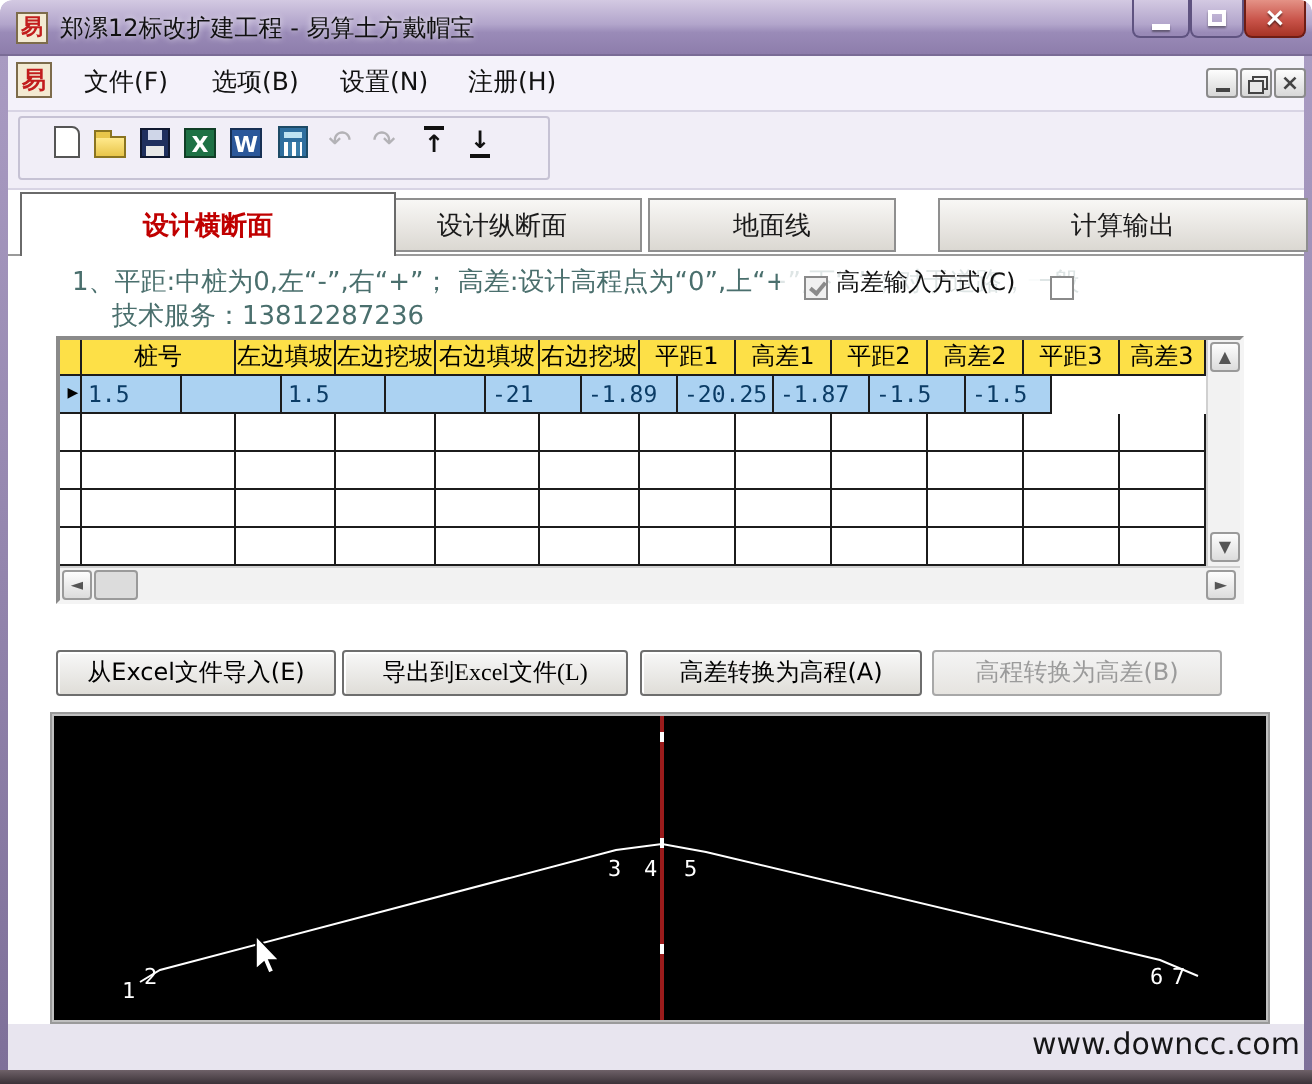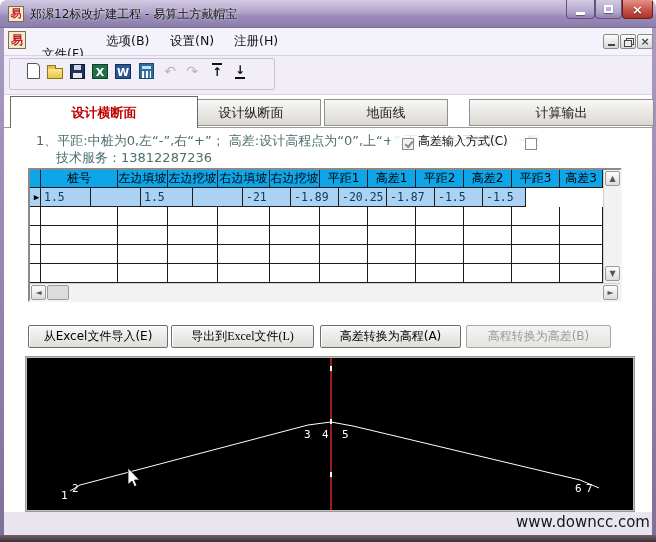--- a/index.html
+++ b/index.html
@@ -74,21 +74,21 @@
   .cb{position:absolute;height:17px;display:flex;align-items:flex-end;background:rgba(255,255,255,.82);padding:0 12px;z-index:3;}
   .cb-box{width:12px;height:12px;border:1px solid #8a8a8a;background:#fff;margin-right:4px;position:relative;flex:none;}
   .cb-box.checked{background:#f0f0f0;}
   .cb-box.checked:before{content:"";position:absolute;left:2px;top:2px;width:6px;height:3px;border-left:2px solid #8a8a8a;border-bottom:2px solid #8a8a8a;transform:rotate(-50deg);}
   .cb-label{font-size:12px;color:#111;white-space:nowrap;}
   
   .grid-wrap{position:absolute;left:24px;top:73px;width:594px;height:134px;
     border-top:2px solid #8a8a8a;border-left:2px solid #8a8a8a;border-right:2px solid #f4f4f4;border-bottom:2px solid #f4f4f4;background:#fff;}
   .grid-row{display:flex;}
   .gcell{flex:none;border-right:1px solid #1c1c1c;border-bottom:1px solid #1c1c1c;overflow:hidden;white-space:nowrap;}
-  .gcell.hdr{height:18px;background:#0ea5e9;font-size:12px;text-align:center;line-height:17px;color:#000;}
+  .gcell.hdr{height:18px;background:#fde047;font-size:12px;text-align:center;line-height:17px;color:#000;}
   .gcell.val{height:19px;font-size:11.5px;font-family:"DejaVu Sans Mono","Liberation Mono",monospace;
     padding:2px 0 0 3px;color:#0b3c66;}
   .row-sel .gcell.val{background:#abd2f2;}
   .row-sel .gcell.first{background:#4f9ce5;color:#0a2a4a;outline:1px solid #1c5a9e;outline-offset:-2px;}
   .gcell.marker{background:#fff;color:#000;font-size:9px;text-align:center;padding-top:4px;}
   .vscroll{position:absolute;right:0;top:0;width:17px;height:113px;background:#f2f2f2;border-left:1px solid #d0d0d0;}
   .hscroll{position:absolute;left:0;top:113px;width:590px;height:17px;background:#f2f2f2;border-top:1px solid #d0d0d0;}
   .sb-btn{position:absolute;width:15px;height:15px;border:1px solid #9a9a9a;border-radius:2px;
     background:linear-gradient(180deg,#fdfdfd,#dcdcdc);color:#555;font-size:8px;text-align:center;line-height:14px;}
   .sb-thumb{position:absolute;left:17px;top:1px;width:22px;height:15px;border:1px solid #9a9a9a;background:#dcdcdc;border-radius:2px;}
@@ -125,21 +125,21 @@
   </div>
 
   <div class="side-border left"></div>
   <div class="side-border right"></div>
   <div class="bottom-strip"></div>
   <div class="bottom-frame"></div>
 
   <div class="menubar">
     <div class="menu-icon">易</div>
     <div id="menu-items">
-        <div class="menu-item" style="left: 28px; margin-top: 13px;">文件(F)</div>
+        <div class="menu-item" style="left: 28px;">文件(F)</div>
         <div class="menu-item" style="left: 92px;">选项(B)</div>
         <div class="menu-item" style="left: 156px;">设置(N)</div>
         <div class="menu-item" style="left: 220px;">注册(H)</div>
       </div>
     <div id="mdi-controls">
         <div class="mdi-btn" style="left: 599px;">
           <span class="mdi-glyph-min"></span>
         </div>
         <div class="mdi-btn" style="left: 616px;">
           <span class="mdi-glyph-restore"></span>

